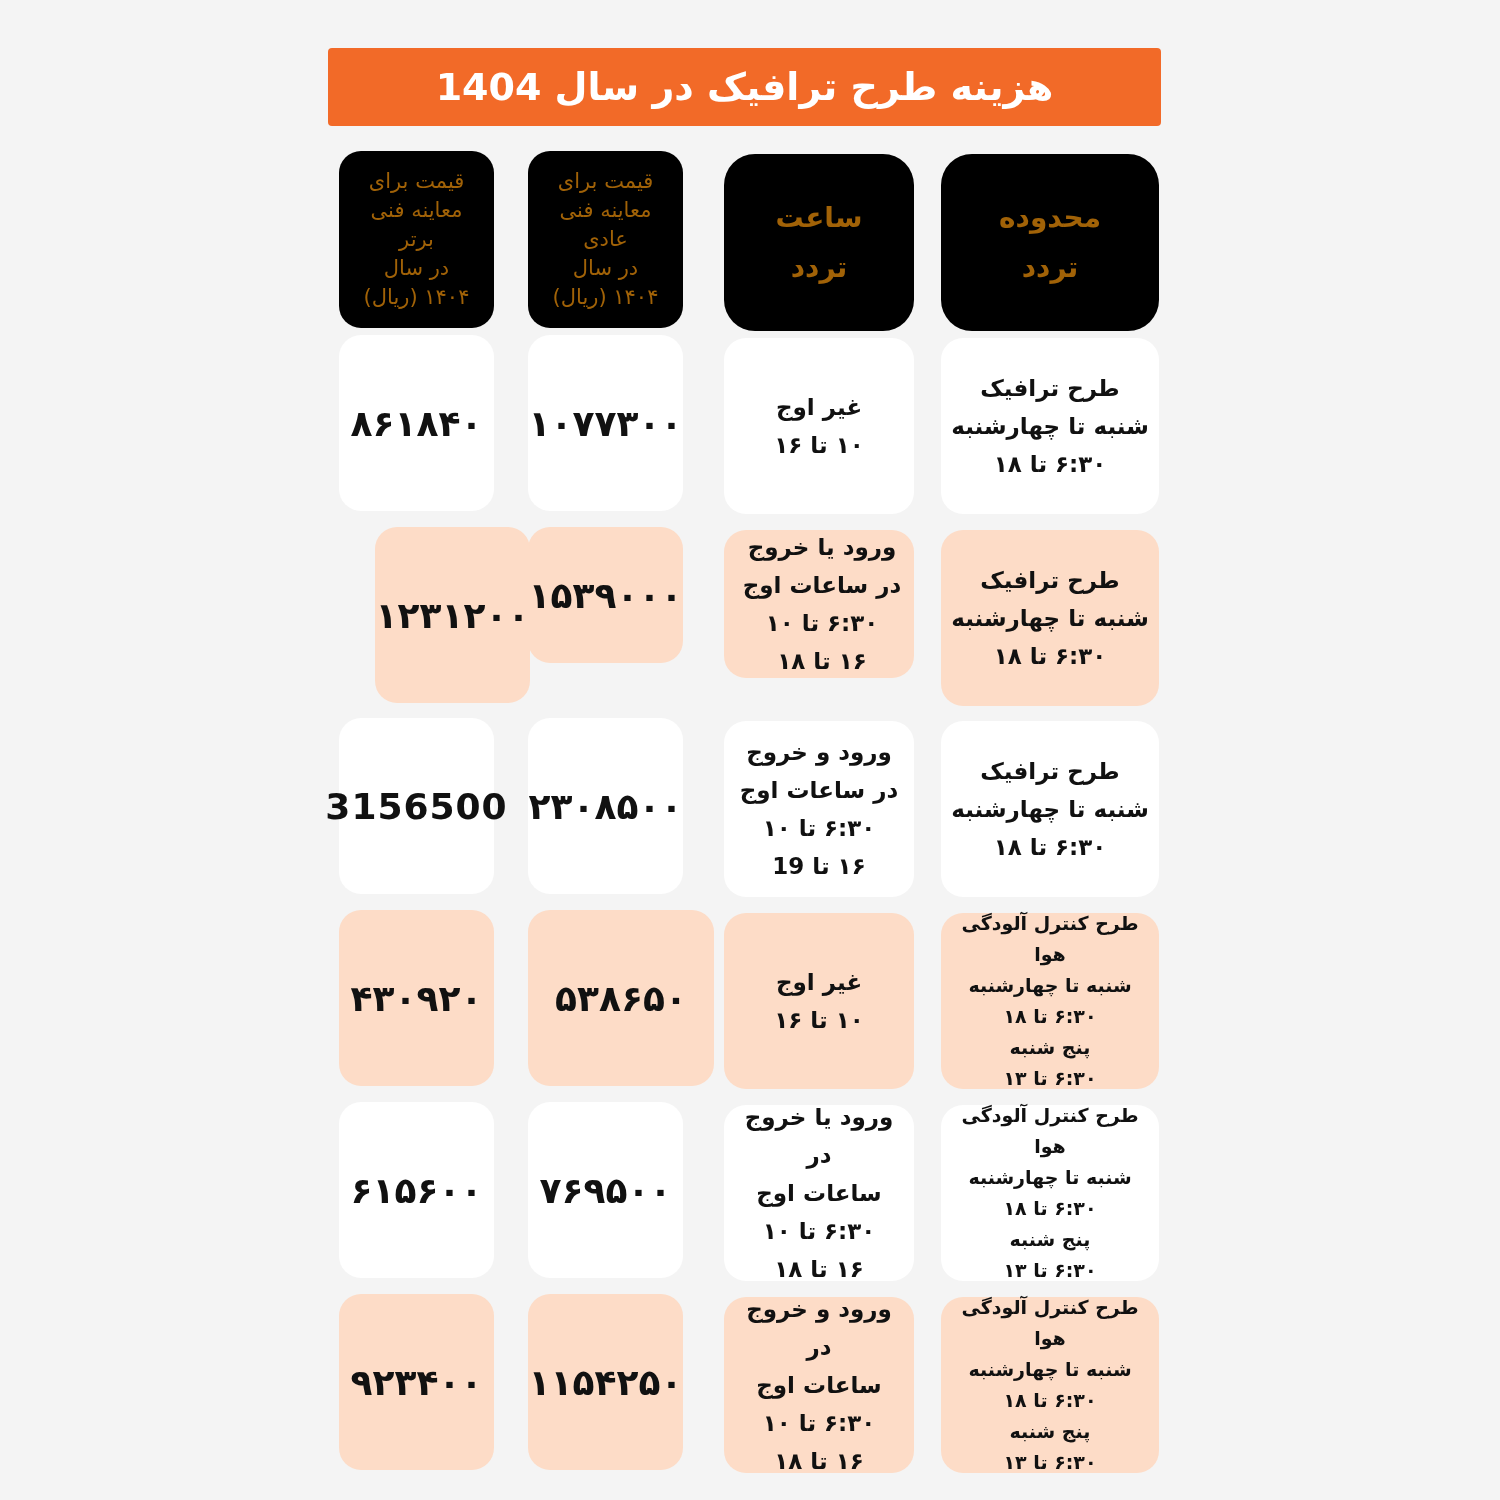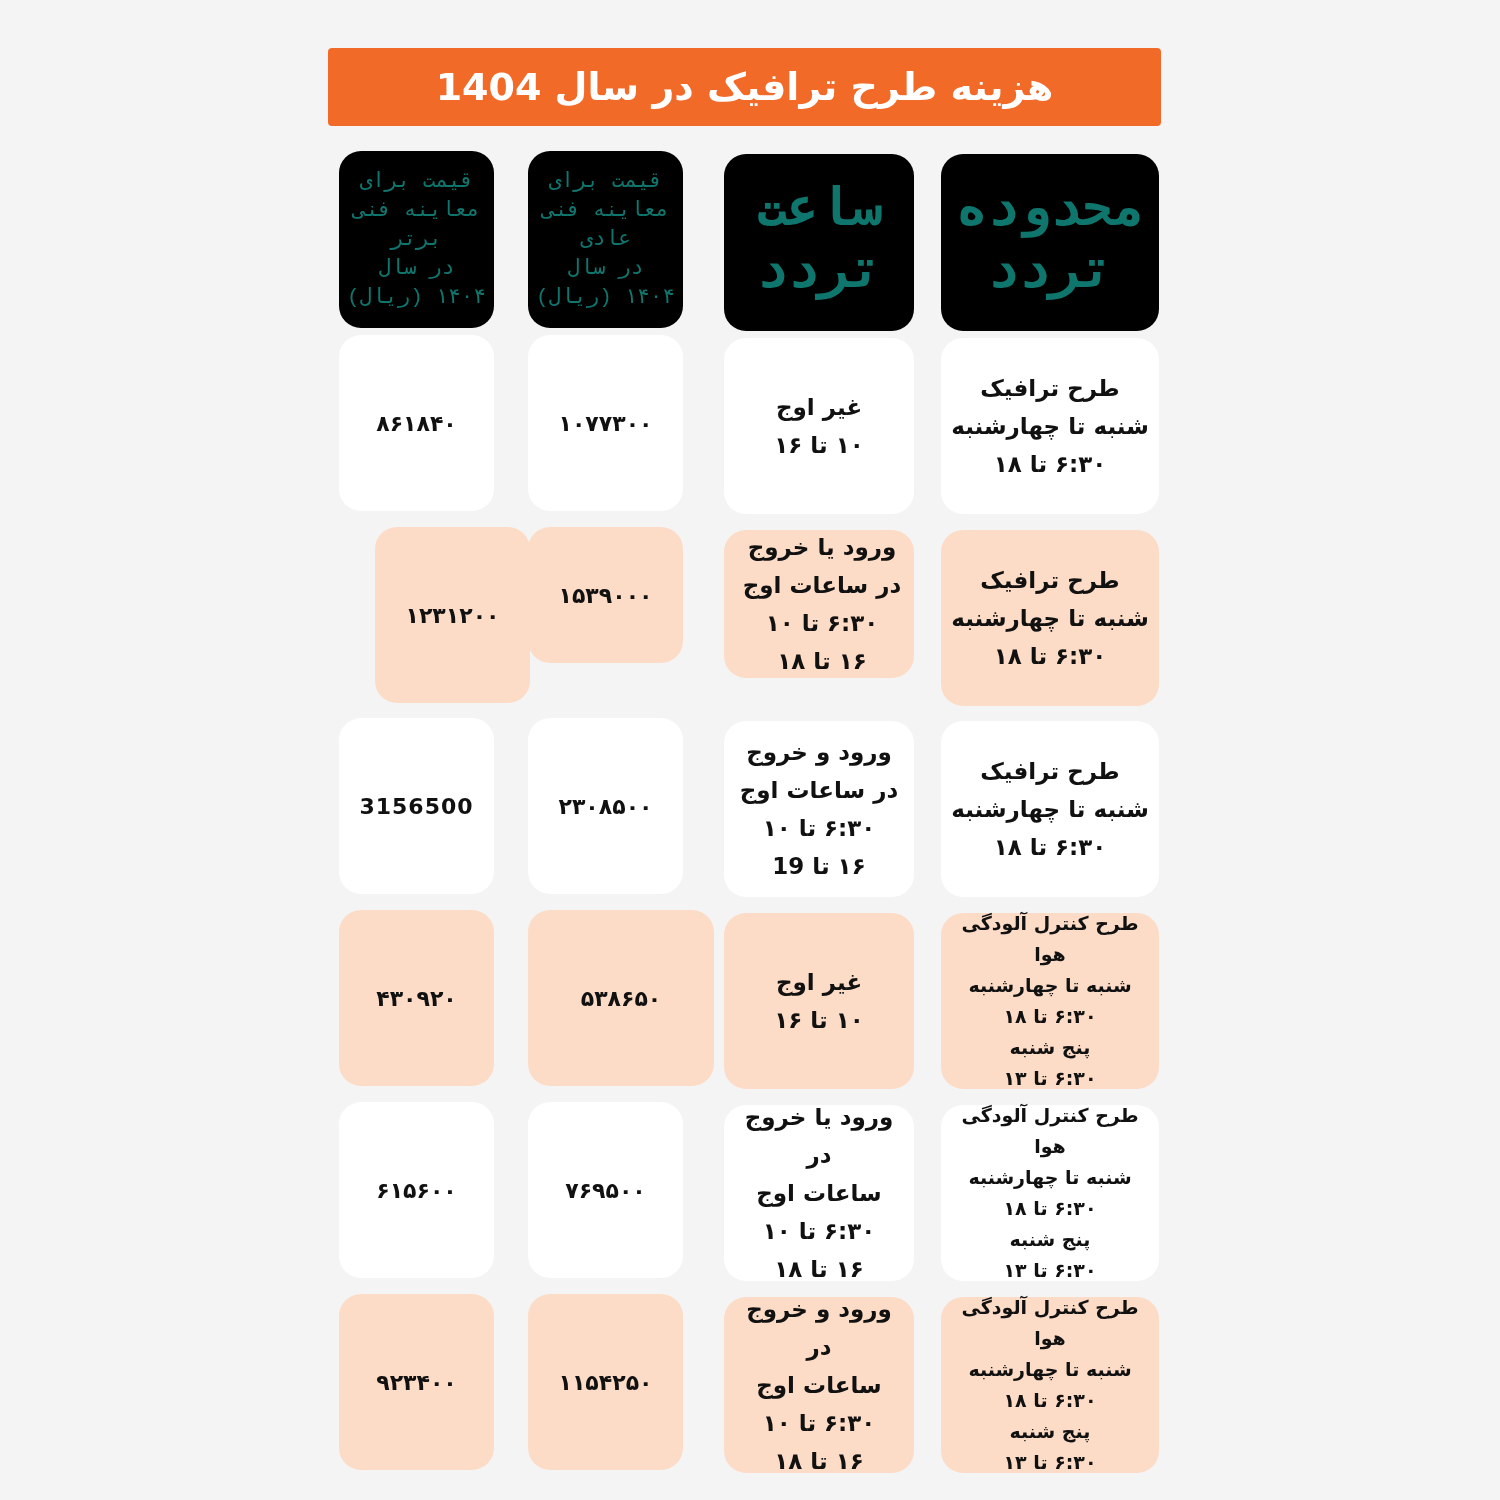--- a/index.html
+++ b/index.html
@@ -17,28 +17,28 @@
       color: #fff; font-weight: bold; font-size: 38px;
       direction: rtl;
     }
     .cell {
       position: absolute; border-radius: 22px;
       display: flex; align-items: center; justify-content: center;
       text-align: center; direction: rtl;
       box-sizing: border-box; padding: 6px;
       color: #111;
     }
-    .head { background: #000; color: #0f766e; font-family: Liberation Mono, monospace; }
+    .head { background: #000; color: #a16207; }
     .white { background: #ffffff; }
     .peach { background: #fddcc7; }
-    .big-head { font-size: 52px; line-height: 62px; font-weight: bold; }
+    .big-head { font-size: 28px; line-height: 50px; font-weight: bold; border-radius: 31px; }
     .small-head { font-size: 21px; line-height: 29px; }
     .txt { font-size: 23px; line-height: 38px; font-weight: bold; white-space: pre-line; }
     .txt-sm { font-size: 19px; line-height: 31px; font-weight: bold; white-space: pre-line; }
-    .num { font-size: 22px; font-weight: bold; letter-spacing: 1px; }
+    .num { font-size: 36px; font-weight: bold; letter-spacing: 1px; }
     .pre { white-space: pre-line; }
   </style>
 </head>
 <body>
 
 <div class="title-bar">هزینه طرح ترافیک در سال 1404</div>
 
 <div class="cell head big-head pre" style="left:941px; top:154px; width:218px; height:177px;">محدوده
 تردد</div>
 <div class="cell head big-head pre" style="left:724px; top:154px; width:190px; height:177px;">ساعت

